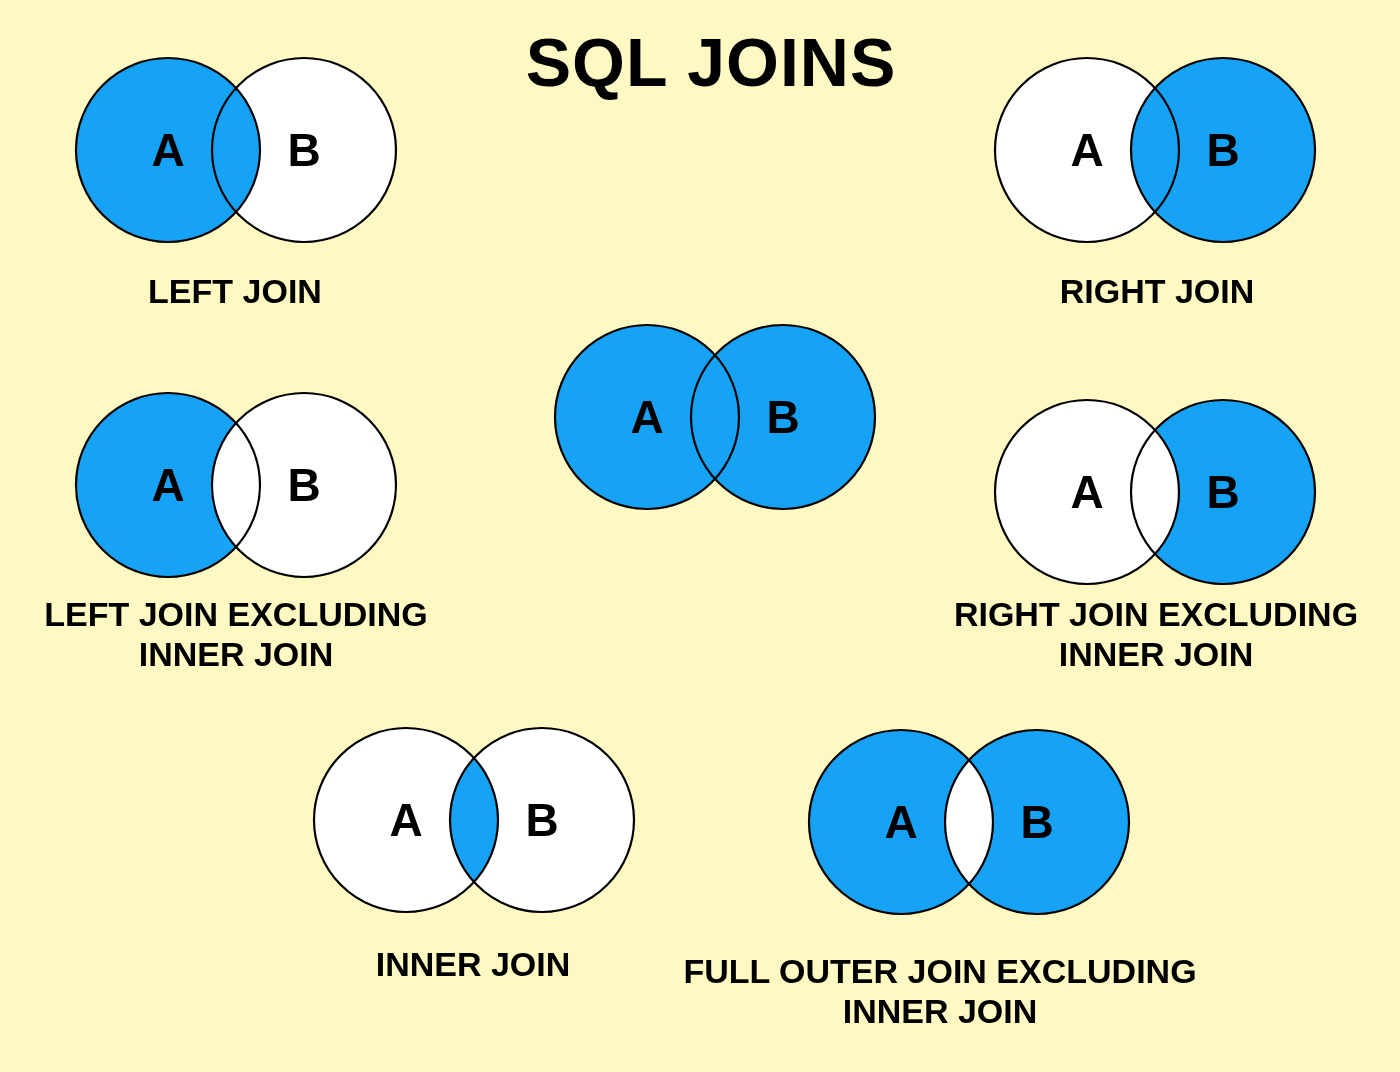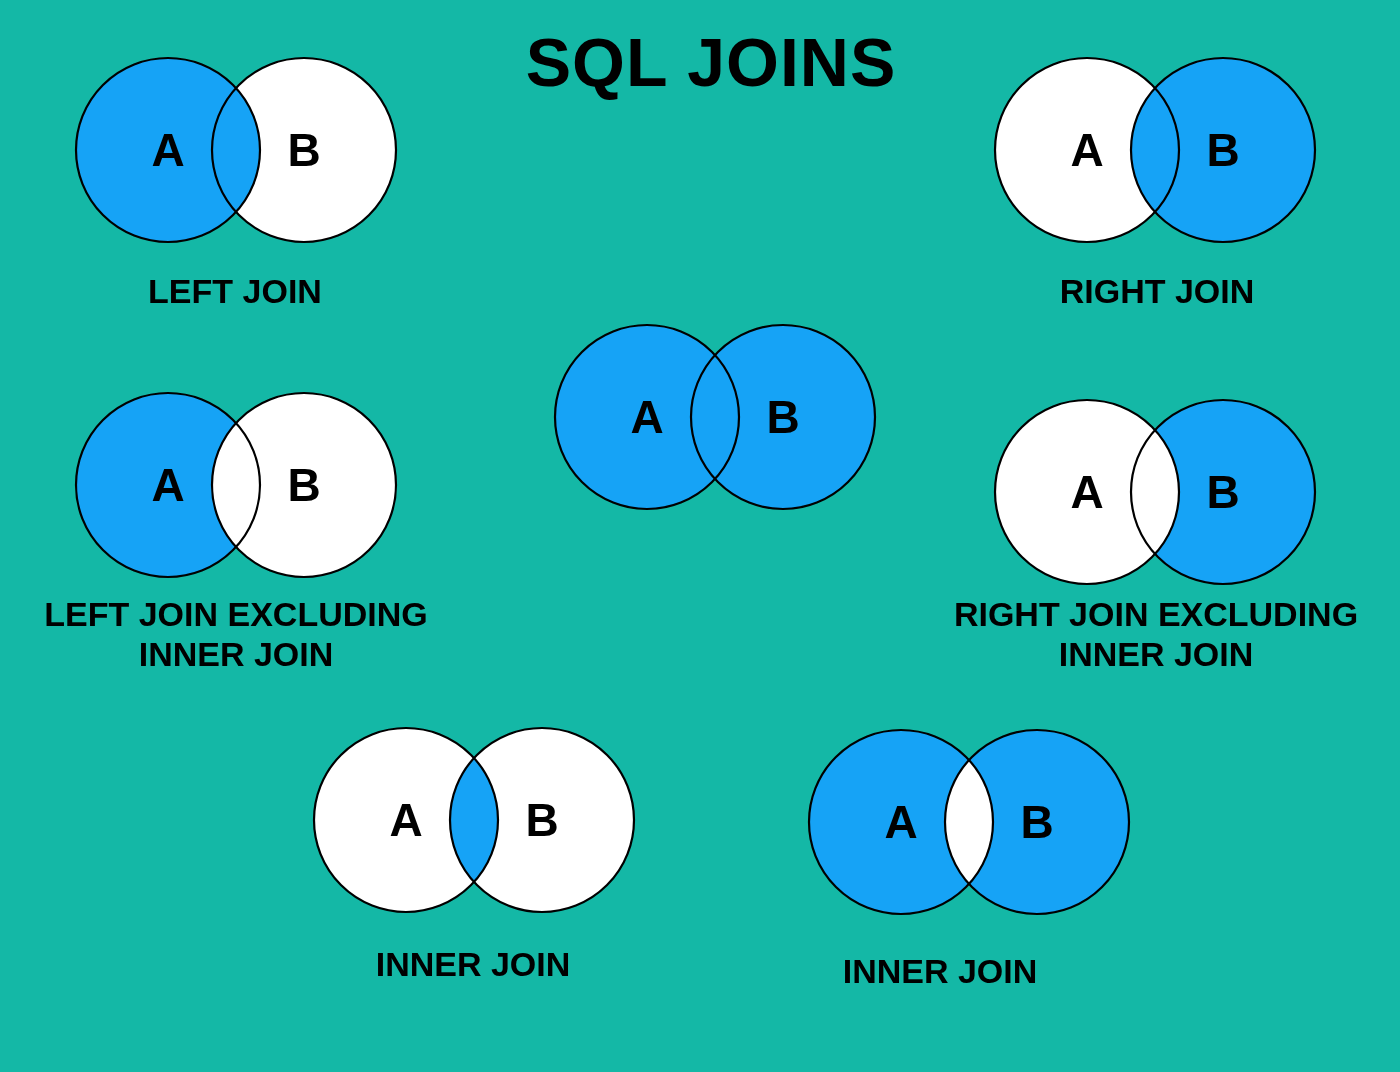--- a/index.html
+++ b/index.html
@@ -4,21 +4,21 @@
 <style>
   html, body {
     margin: 0;
     padding: 0;
     background: #ffffff;
   }
   #canvas {
     position: relative;
     width: 1400px;
     height: 1072px;
-    background: #14b8a6;
+    background: #fef9c3;
     overflow: hidden;
     font-family: "Liberation Sans", "DejaVu Sans", sans-serif;
     color: #000000;
   }
   .title {
     position: absolute;
     left: 11px;
     top: 22px;
     width: 1400px;
     text-align: center;
@@ -194,16 +194,17 @@
       <circle cx="97" cy="95" r="92" fill="#16A3F6"></circle>
       <circle cx="233" cy="95" r="92" fill="#16A3F6"></circle>
       <circle cx="233" cy="95" r="92" clip-path="url(#clip-d6)" fill="#FFFFFF"></circle>
       <circle class="outline" cx="97" cy="95" r="92"></circle>
       <circle class="outline" cx="233" cy="95" r="92"></circle>
       <text x="97" y="111" text-anchor="middle">A</text>
       <text x="233" y="111" text-anchor="middle">B</text>
     </svg>
   </div>
   <div class="vlabel" style="left:940px; top:951px;">
+    <div>FULL OUTER JOIN EXCLUDING</div>
     <div>INNER JOIN</div>
   </div>
 
 </div>
 
 </body></html>

